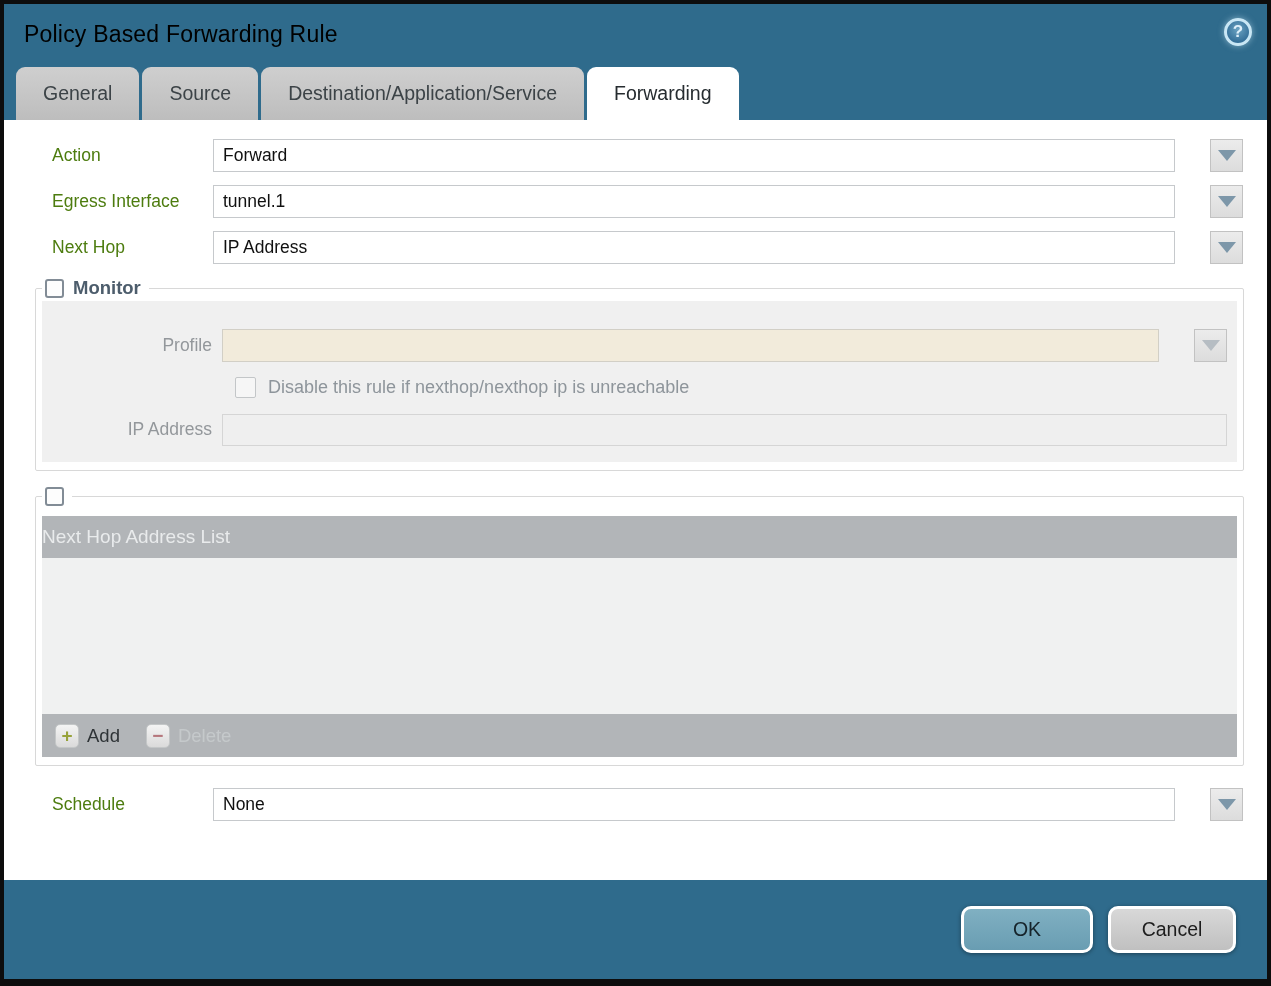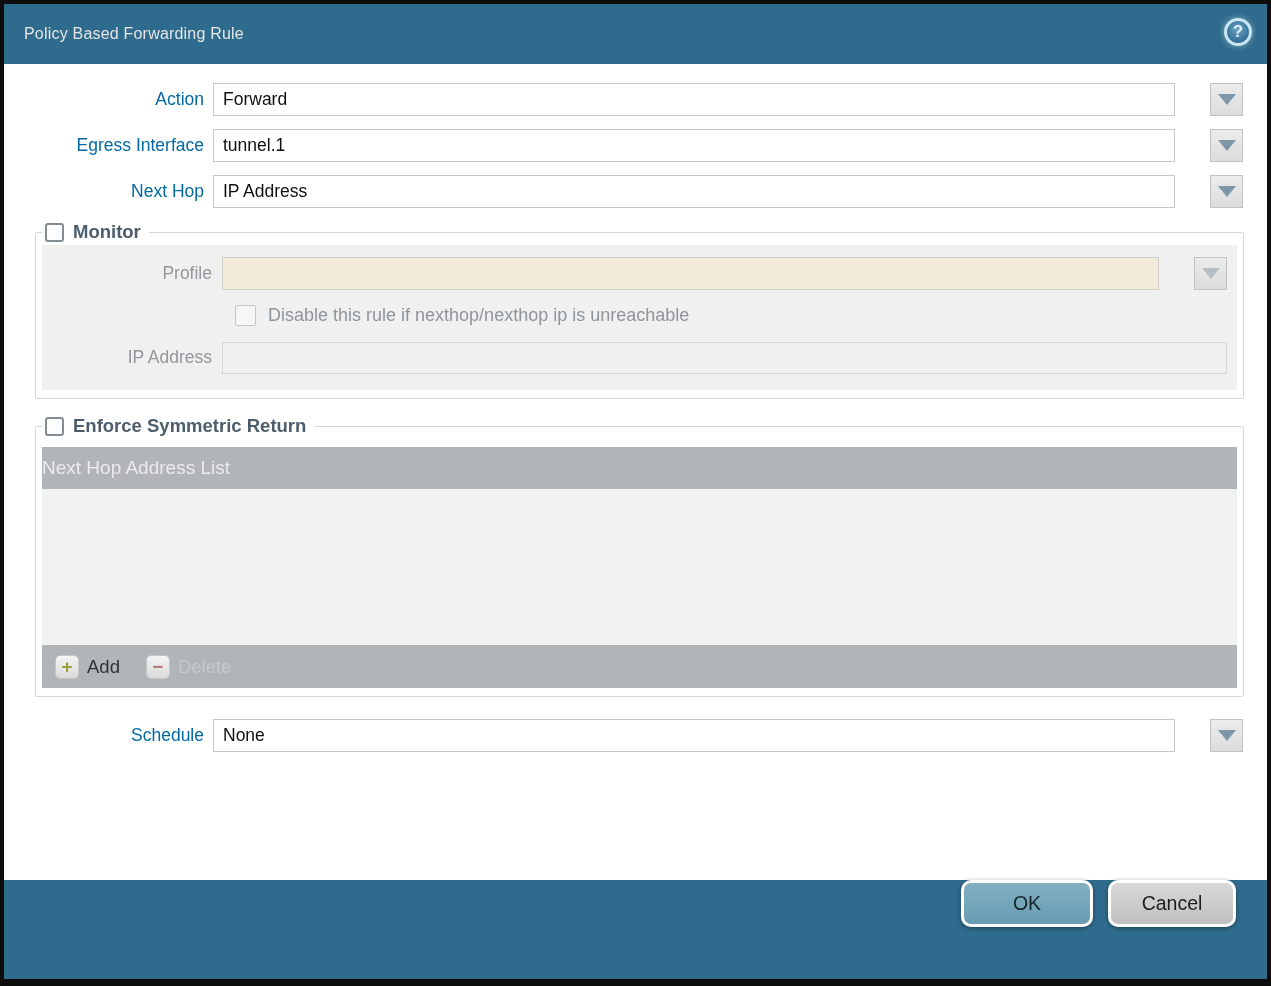--- a/index.html
+++ b/index.html
@@ -6,21 +6,21 @@
   html,body { background:#555; }
   .screen {
     width:1271px; height:986px;
     border:4px solid #0d0d0d; border-bottom-width:7px;
     background:#2f6b8c;
     display:flex; flex-direction:column;
     position:relative; overflow:hidden;
   }
   
   .titlebar { height:60px; flex:none; display:flex; align-items:center; padding-left:20px; position:relative; }
-  .title { color:#e5e5e5; font-size:16px; font-weight:400; letter-spacing:.2px; }
+  .title { color:#000000; font-size:23px; font-weight:400; letter-spacing:.2px; }
   .help-btn {
     position:absolute; right:15px; top:14px;
     width:28px; height:28px; border-radius:50%;
     border:3px solid #c9e7f5;
     background:radial-gradient(circle at 50% 38%, #6ba3c2, #36719a 70%);
     color:#dff0fa; font-size:17px; font-weight:bold;
     display:flex; align-items:center; justify-content:center;
     cursor:pointer; box-shadow:0 0 6px rgba(200,230,245,.55);
   }
   
@@ -28,21 +28,21 @@
   .tab {
     height:53px; display:flex; align-items:center; padding:0 27px;
     background:linear-gradient(#cfcfcf,#bdbdbd);
     border-radius:9px 9px 0 0;
     font-size:19.5px; color:#3c4347; cursor:pointer; white-space:nowrap;
   }
   .tab.active { background:#ffffff; color:#262c30; }
   
   .content { background:#ffffff; flex:1; padding-top:19px; overflow:hidden; }
   .frow { display:flex; align-items:center; height:33px; margin:0 24px 13px 0; }
-  .flabel { flex:none; width:209px; text-align:right; padding-right:9px; font-size:17.5px; color:#0369a1; }
+  .flabel { flex:none; width:209px; text-align:left; padding-right:9px; font-size:17.5px; color:#4d7c0f;padding-left:48px; }
   .combo { flex:1; display:flex; height:33px;gap:36px; }
   .combo-text {
     flex:1; border:1px solid #c6c9cc; background:#fff;
     display:flex; align-items:center; padding:0 9px;
     font-size:17.5px; color:#101010;
   }
   .combo-btn {
     flex:none; width:33px; margin-left:-1px;
     background:linear-gradient(#ececec,#dcdcdc);
     border:1px solid #c2c2c2;
@@ -51,21 +51,21 @@
   .tri { width:0; height:0; border-left:9px solid transparent; border-right:9px solid transparent; border-top:11px solid #7d97a9; }
   .tri.dis { border-top-color:#b6bdc3; }
   
   fieldset { margin:2px 23px 0 31px; border:1px solid #d8d8d8; border-radius:2px; padding:0 6px 8px 6px; }
   legend { display:flex; align-items:center; gap:9px; padding:0 8px 0 3px; }
   .legend-label { font-size:18.5px; font-weight:bold; color:#4d5d6c; }
   .cb {
     width:19px; height:19px; flex:none;
     border:2px solid #828c96; border-radius:3px; background:#fdfdfd; cursor:pointer;
   }
-  .panel { background:#f0f0f0; padding:12px 0 16px 0; margin-top:2px; }
+  .panel { background:#f0f0f0; padding:28px 0 16px 0; margin-top:2px; }
   .prow { display:flex; align-items:center; height:33px; margin:0 10px 0 0; }
   .plabel { flex:none; width:180px; text-align:right; padding-right:10px; font-size:17.5px; color:#93979b; }
   .profile-text { background:#f2ebdb; border:1px solid #d2cfc6; }
   .dis-row { display:flex; align-items:center; margin:15px 10px 15px 0; }
   .dis-cb {
     width:21px; height:21px; flex:none; margin-left:193px;
     border:1px solid #c3c6c8; border-radius:2px; background:#f6f6f6;
   }
   .dis-label { margin-left:12px; font-size:18px; color:#8e959b; }
   .dis-input { flex:1; height:32px; background:#efefef; border:1px solid #d5d5d5; }
@@ -81,41 +81,55 @@
     background:linear-gradient(#f4f4f4,#dadada); border:1px solid #c4c7c8;
     display:flex; align-items:center; justify-content:center;
     font-size:19px; font-weight:bold; line-height:1;
   }
   .add-glyph { color:#97a23a; }
   .del-glyph { color:#b5767c; }
   .add-text { font-size:18.5px; color:#2e3336; }
   .del-text { font-size:18.5px; color:#c5c9cb; }
   .sched { margin-top:22px; }
   
-  .footer { flex:none; height:99px; display:flex; justify-content:flex-end; gap:15px; padding-right:31px; background:#2f6b8c; }
+  .footer { flex:none; height:99px; display:flex; align-items:center; justify-content:flex-end; gap:15px; padding-right:31px; background:#2f6b8c; }
   .btn {
     height:47px; border:3px solid #ffffff; border-radius:10px;
     display:flex; align-items:center; justify-content:center;
     font-size:19.5px; cursor:pointer; box-shadow:0 1px 4px rgba(0,0,0,.4);
   }
   .btn-ok { width:132px; background:linear-gradient(#80b0c2,#699db2); color:#15232a; }
   .btn-cancel { width:128px; background:linear-gradient(#d8d8d8,#c0c0c0); color:#1d1d1d; }
 </style>
 </head>
 <body>
 
 <div class="screen">
 
   <div class="titlebar">
     <div class="title">Policy Based Forwarding Rule</div>
     <div class="help-btn">
       <span>?</span>
     </div>
   </div>
 
+  <div class="tabs">
+    <div class="tab">
+      <span>General</span>
+    </div>
+    <div class="tab">
+      <span>Source</span>
+    </div>
+    <div class="tab">
+      <span>Destination/Application/Service</span>
+    </div>
+    <div class="tab active">
+      <span>Forwarding</span>
+    </div>
+  </div>
 
   <div class="content">
 
     <div class="frow">
       <div class="flabel">Action</div>
       <div class="combo">
         <div class="combo-text">Forward</div>
         <div class="combo-btn">
           <span class="tri"></span>
         </div>
@@ -169,21 +183,20 @@
           <div class="plabel">IP Address</div>
           <div class="dis-input"></div>
         </div>
 
       </div>
     </fieldset>
 
     <fieldset style="margin-top:16px;">
       <legend>
         <span class="cb"></span>
-        <span class="legend-label">Enforce Symmetric Return</span>
       </legend>
 
       <div class="tbl">
         <div class="thead">
           <span>Next Hop Address List</span>
         </div>
         <div class="tbody"></div>
         <div class="tfoot">
           <div class="tbl-btn">
             <span class="icon-sq">

